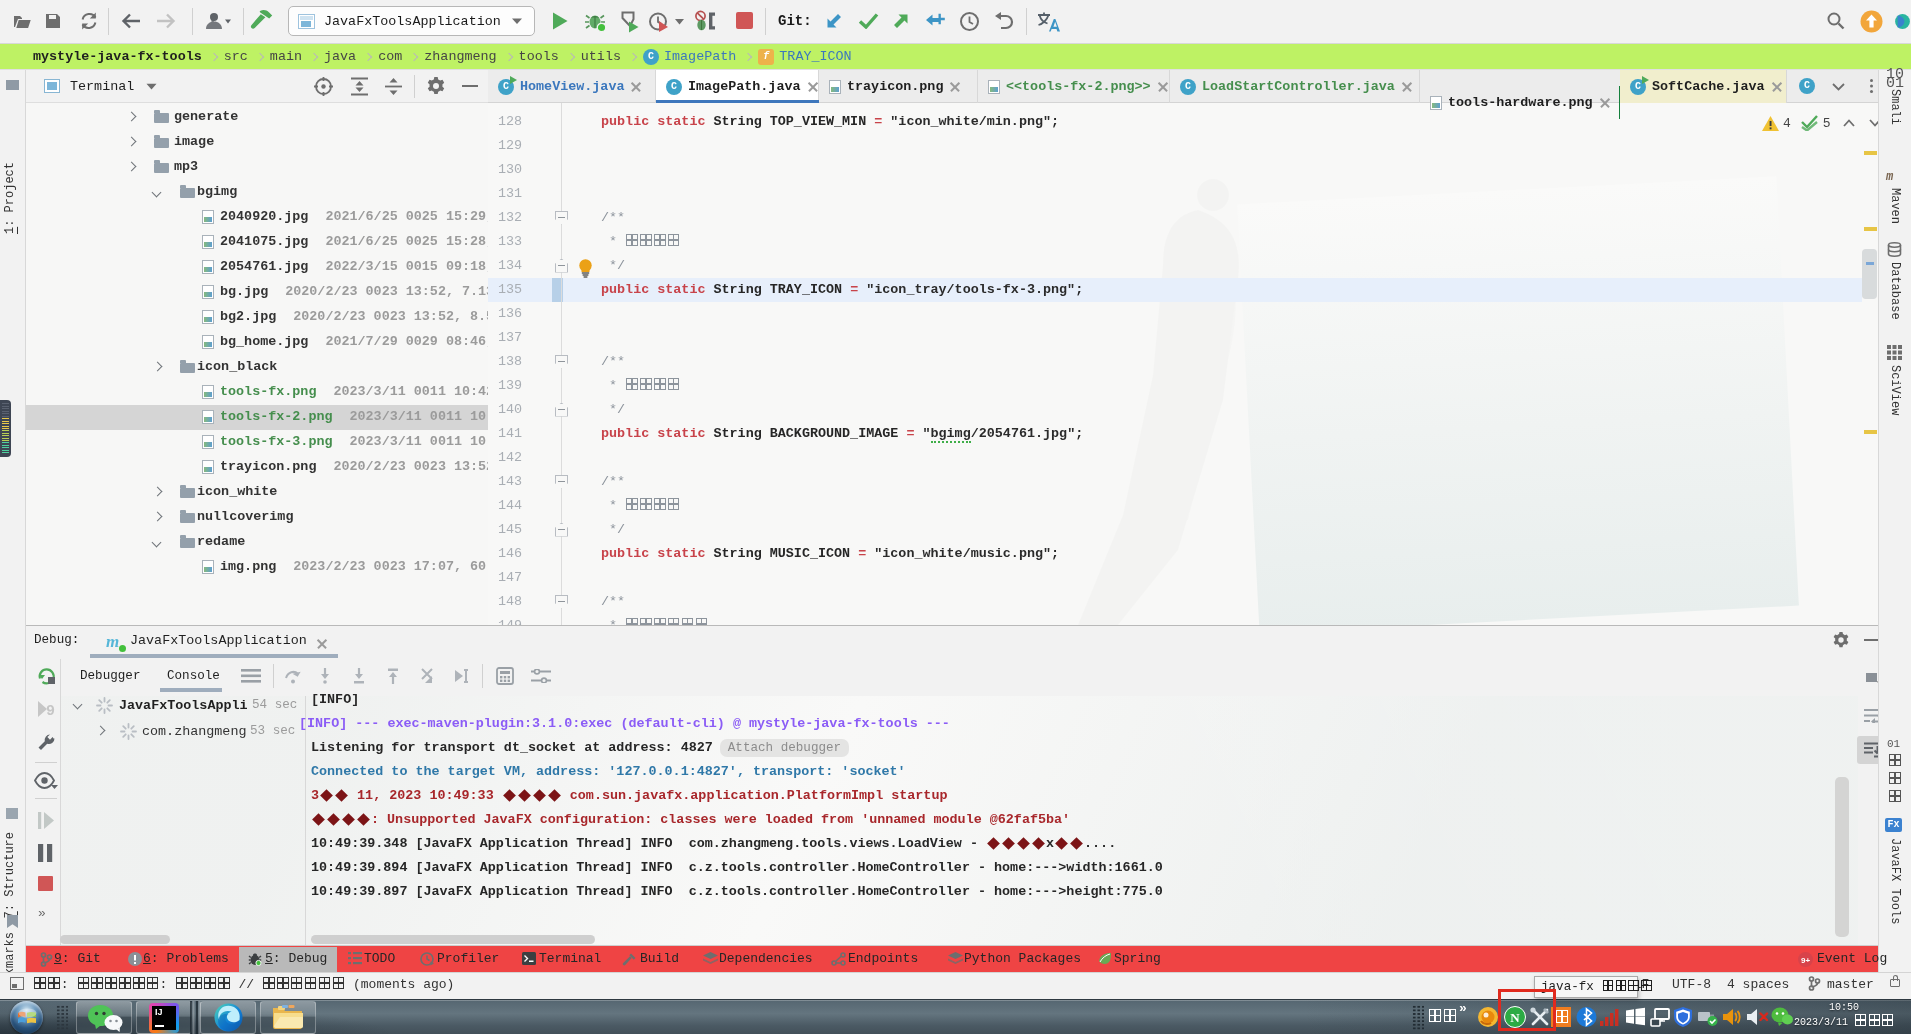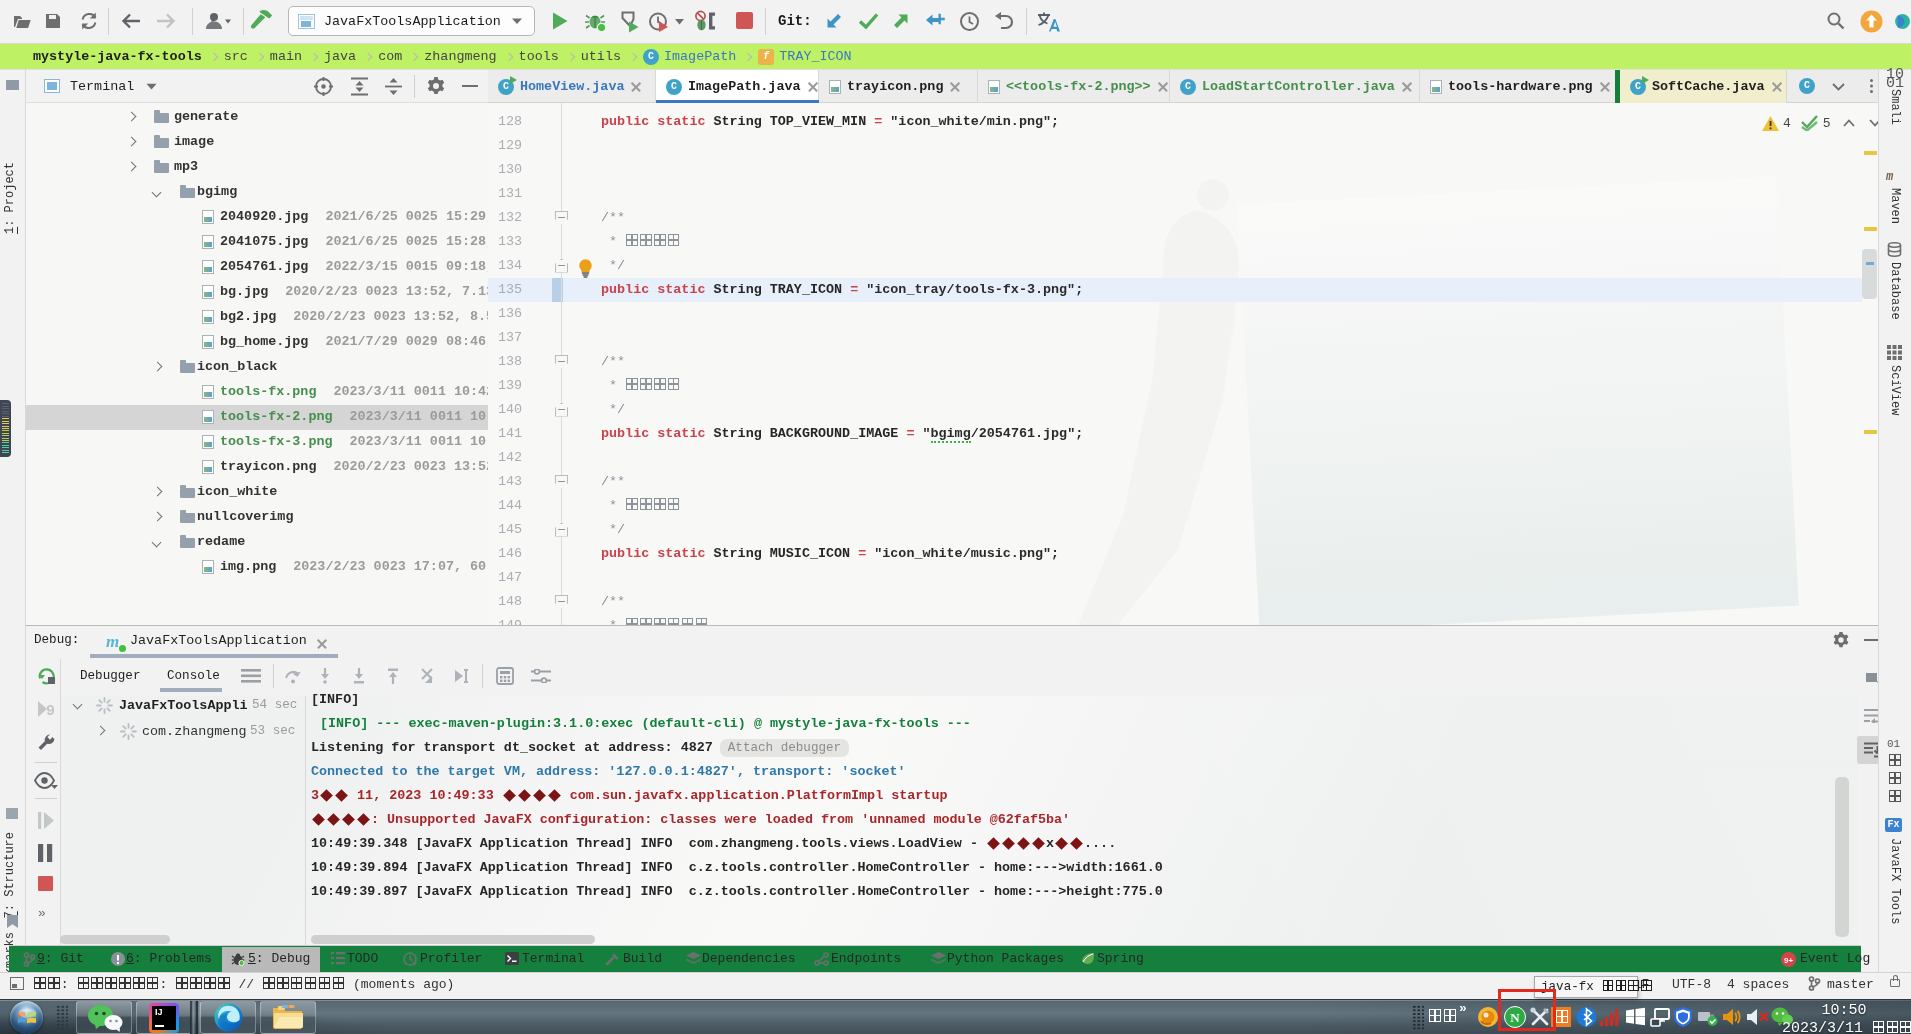--- a/index.html
+++ b/index.html
@@ -343,21 +343,21 @@
 <div class="abs row" style="left:490px;top:0;width:192px;height:33px;border-right:1px solid #d8d8d8;padding-left:10px;white-space:nowrap;overflow:hidden">
 <span class="imgf"></span>
 <span style="margin-left:6px;font-size:13.4px;color:#458e4d;font-weight:bold">&lt;&lt;tools-fx-2.png&gt;&gt;</span>
       <span class="x" style="margin-left:7px;flex:none"></span>
     </div>
 <div class="abs row" style="left:682px;top:0;width:250px;height:33px;border-right:1px solid #d8d8d8;padding-left:10px;white-space:nowrap;overflow:hidden">
 <span class="cls">C</span>
 <span style="margin-left:6px;font-size:13.4px;color:#458e4d;font-weight:bold">LoadStartController.java</span>
       <span class="x" style="margin-left:7px;flex:none"></span>
     </div>
-<div class="abs row" style="left:932px;top:0;width:200px;height:33px;border-right:5px solid #15803d;padding-left:10px;white-space:nowrap;overflow:hidden">
+<div class="abs row" style="left:932px;top:16px;width:200px;height:33px;border-right:1px solid #15803d;padding-left:10px;white-space:nowrap;overflow:hidden">
 <span class="imgf"></span>
 <span style="margin-left:6px;font-size:13.4px;color:#1f1f1f;font-weight:bold">tools-hardware.png</span>
       <span class="x" style="margin-left:7px;flex:none"></span>
     </div>
 <div class="abs row" style="left:1132px;top:0;width:167px;height:33px;background:#f1eecd;border-right:1px solid #d8d8d8;padding-left:10px;white-space:nowrap;overflow:hidden">
 <span class="cls" style="position:relative">C<i class="abs" style="right:-3px;top:-3px;width:0;height:0;border-left:7px solid #4faa59;border-top:4px solid transparent;border-bottom:4px solid transparent"></i></span>
 <span style="margin-left:6px;font-size:13.4px;color:#1f1f1f;font-weight:bold">SoftCache.java</span>
       <span class="x" style="margin-left:7px;flex:none"></span>
     </div>
 <div class="abs" style="left:168px;top:30px;width:163px;height:3px;background:#3e77bc"></div>
@@ -590,21 +590,21 @@
 <span class="abs" style="left:93px;top:72px;font-weight:bold;color:#1f1f1f">JavaFxToolsAppli</span><span class="abs" style="left:226px;top:72px;color:#9b9b9b;font-size:12.6px">54 sec</span>
 <span class="chr abs" style="left:71px;top:101px"></span>
 <svg class="abs" style="left:94px;top:97px" width="17" height="17" viewBox="0 0 17 17">
       <g stroke="#b9bec4" stroke-width="1.8" stroke-linecap="round">
         <path d="M8.5 1v3.5M8.5 12.5V16M1 8.5h3.5M12.5 8.5H16M3.2 3.2l2.5 2.5M11.3 11.3l2.5 2.5M13.8 3.2l-2.5 2.5M5.7 11.3l-2.5 2.5"></path>
       </g>
     </svg>
 <span class="abs" style="left:116px;top:98px;color:#333">com.zhangmeng</span><span class="abs" style="left:224px;top:98px;color:#9b9b9b;font-size:12.6px">53 sec</span>
 <div class="abs" style="left:279px;top:70px;width:1px;height:250px;background:#d8d8d8"></div>
 <div class="cl" style="left:285px;top:62px;height:24px;line-height:24px;color:#262626">[INFO]</div>
-<div class="cl" style="left:294px;top:86px;height:24px;line-height:24px;color:#15803d">[INFO] --- exec-maven-plugin:3.1.0:exec (default-cli) @ mystyle-java-fx-tools ---</div>
+<div class="cl" style="left:273px;top:86px;height:24px;line-height:24px;color:#8b5cf6">[INFO] --- exec-maven-plugin:3.1.0:exec (default-cli) @ mystyle-java-fx-tools ---</div>
 <div class="cl" style="left:285px;top:110px;height:24px;line-height:24px;color:#262626">Listening for transport dt_socket at address: 4827<span style="background:#e4e4e3;color:#8c8c8c;font-weight:normal;border-radius:7px;padding:2px 8px;margin-left:7px;font-size:12.6px">Attach debugger</span></div>
 <div class="cl" style="left:285px;top:134px;height:24px;line-height:24px;color:#2f78a8">Connected to the target VM, address: '127.0.0.1:4827', transport: 'socket'</div>
 <div class="cl" style="left:285px;top:158px;height:24px;line-height:24px;color:#a8272b">3<i class="dia"></i><i class="dia"></i> 11, 2023 10:49:33 <i class="dia"></i><i class="dia"></i><i class="dia"></i><i class="dia"></i> com.sun.javafx.application.PlatformImpl startup</div>
 <div class="cl" style="left:285px;top:182px;height:24px;line-height:24px;color:#a8272b"><i class="dia"></i><i class="dia"></i><i class="dia"></i><i class="dia"></i>: Unsupported JavaFX configuration: classes were loaded from 'unnamed module @62faf5ba'</div>
 <div class="cl" style="left:285px;top:206px;height:24px;line-height:24px;color:#262626">10:49:39.348 [JavaFX Application Thread] INFO  com.zhangmeng.tools.views.LoadView - <i class="dia"></i><i class="dia"></i><i class="dia"></i><i class="dia"></i>x<i class="dia"></i><i class="dia"></i>....</div>
 <div class="cl" style="left:285px;top:230px;height:24px;line-height:24px;color:#262626">10:49:39.894 [JavaFX Application Thread] INFO  c.z.tools.controller.HomeController - home:---&gt;width:1661.0</div>
 <div class="cl" style="left:285px;top:254px;height:24px;line-height:24px;color:#262626">10:49:39.897 [JavaFX Application Thread] INFO  c.z.tools.controller.HomeController - home:---&gt;height:775.0</div>
 <div class="abs" style="left:34px;top:309px;width:110px;height:9px;background:#cfcfcf;border-radius:5px"></div>
 <div class="abs" style="left:285px;top:309px;width:284px;height:9px;background:#cfcfcf;border-radius:5px"></div>
 <div class="abs" style="left:1809px;top:151px;width:14px;height:160px;background:#d4d4d3;border-radius:5px"></div>
@@ -627,21 +627,21 @@
     </svg>
 <div class="abs" style="left:1831px;top:110px;width:30px;height:28px;background:#d4d4d4;border-radius:3px"></div>
 <svg class="abs" style="left:1838px;top:116px" width="17" height="16" viewBox="0 0 17 16">
       <g stroke="#5f6368" stroke-width="2" fill="none">
         <path d="M0 1.5h17M0 6h9M0 10.5h9"></path>
       </g>
       <path fill="#5f6368" d="M13.5 4v7.5m0 0 3-3m-3 3-3-3" stroke="#5f6368" stroke-width="2"></path>
       <path stroke="#5f6368" stroke-width="2" d="M10 14.5h7" fill="none"></path>
     </svg>
 </div>
-<div class="abs" style="left:9px;top:945px;width:1852px;height:27px;background:#15803d;border-top:1px solid #cecece;font-size:13px;color:#262626">
+<div class="abs" style="left:26px;top:945px;width:1852px;height:27px;background:#ef4444;border-top:1px solid #cecece;font-size:13px;color:#262626">
 <div class="abs" style="left:213px;top:1px;width:98px;height:26px;background:#b9b9b9"></div>
 <div class="abs" style="left:14px;top:6px">
       <svg width="13" height="15" viewBox="0 0 13 15">
         <g fill="none" stroke="#6e6e6e" stroke-width="1.7">
           <circle cx="3.5" cy="3" r="2"></circle>
           <circle cx="3.5" cy="12" r="2"></circle>
           <circle cx="9.5" cy="5" r="2"></circle>
           <path d="M3.5 5v5M9.5 7c0 3-3 3-6 4"></path>
         </g>
       </svg>
@@ -895,17 +895,17 @@
         <path d="M14.5 6.5 21 13M21 6.5 14.5 13"></path>
       </g>
     </svg>
 <svg class="abs" style="left:1771px;top:7px" width="22" height="20" viewBox="0 0 22 20">
       <ellipse cx="9" cy="8" rx="8.5" ry="7.5" fill="#4ebb3f"></ellipse>
       <circle cx="6" cy="6.5" r="1.3" fill="#fff"></circle>
       <circle cx="12" cy="6.5" r="1.3" fill="#fff"></circle>
       <path d="M7 15.5 8 19l3.5-3z" fill="#4ebb3f"></path>
       <ellipse cx="16.5" cy="12.5" rx="5.5" ry="5" fill="#60cf52"></ellipse>
     </svg>
-<div class="abs" style="left:1782px;top:2px;width:124px;height:20px;color:#fff;font-size:15px;text-align:center;white-space:nowrap;text-shadow:0 1px 2px rgba(0,0,0,.6)">
+<div class="abs" style="left:1782px;top:2px;width:124px;height:20px;color:#fff;font-size:10px;text-align:center;white-space:nowrap;text-shadow:0 1px 2px rgba(0,0,0,.6)">
       <div>10:50</div>
       <div style="margin-top:1px">2023/3/11 <i class="hz" style="width:11px;height:12px;color:#fff"></i><i class="hz" style="width:11px;height:12px;color:#fff"></i><i class="hz" style="width:11px;height:12px;color:#fff"></i></div>
     </div>
 </div>
 <div class="abs" style="left:1498px;top:989px;width:58px;height:42px;border:3px solid #e02a1e;z-index:9"></div>
 </body></html>

